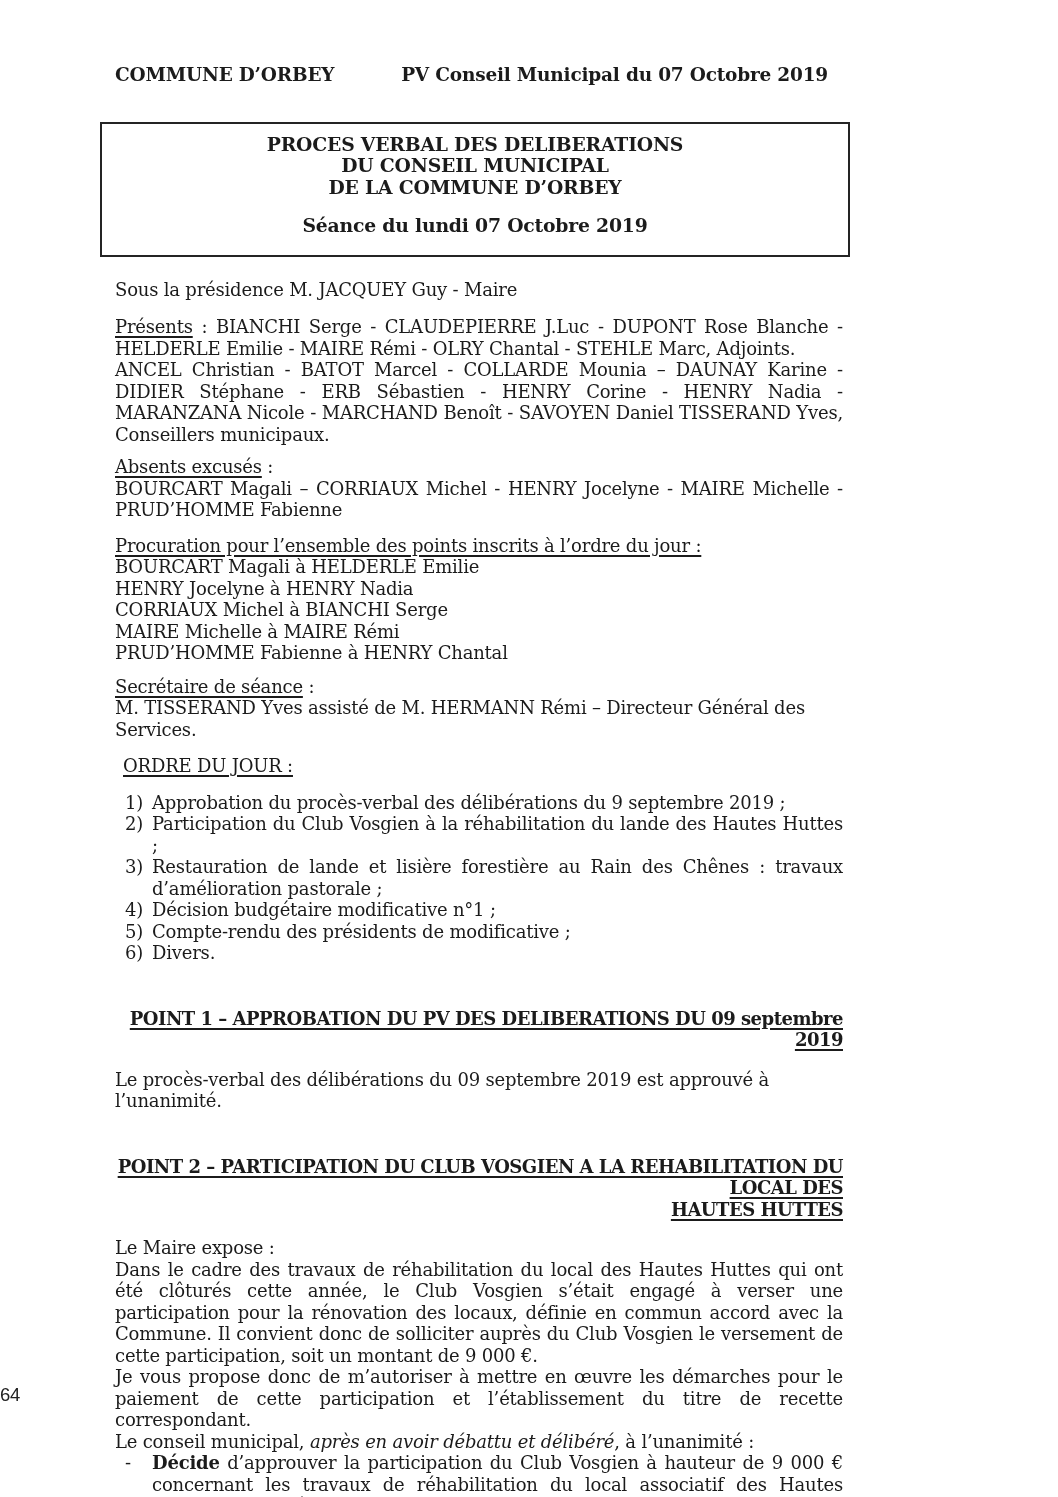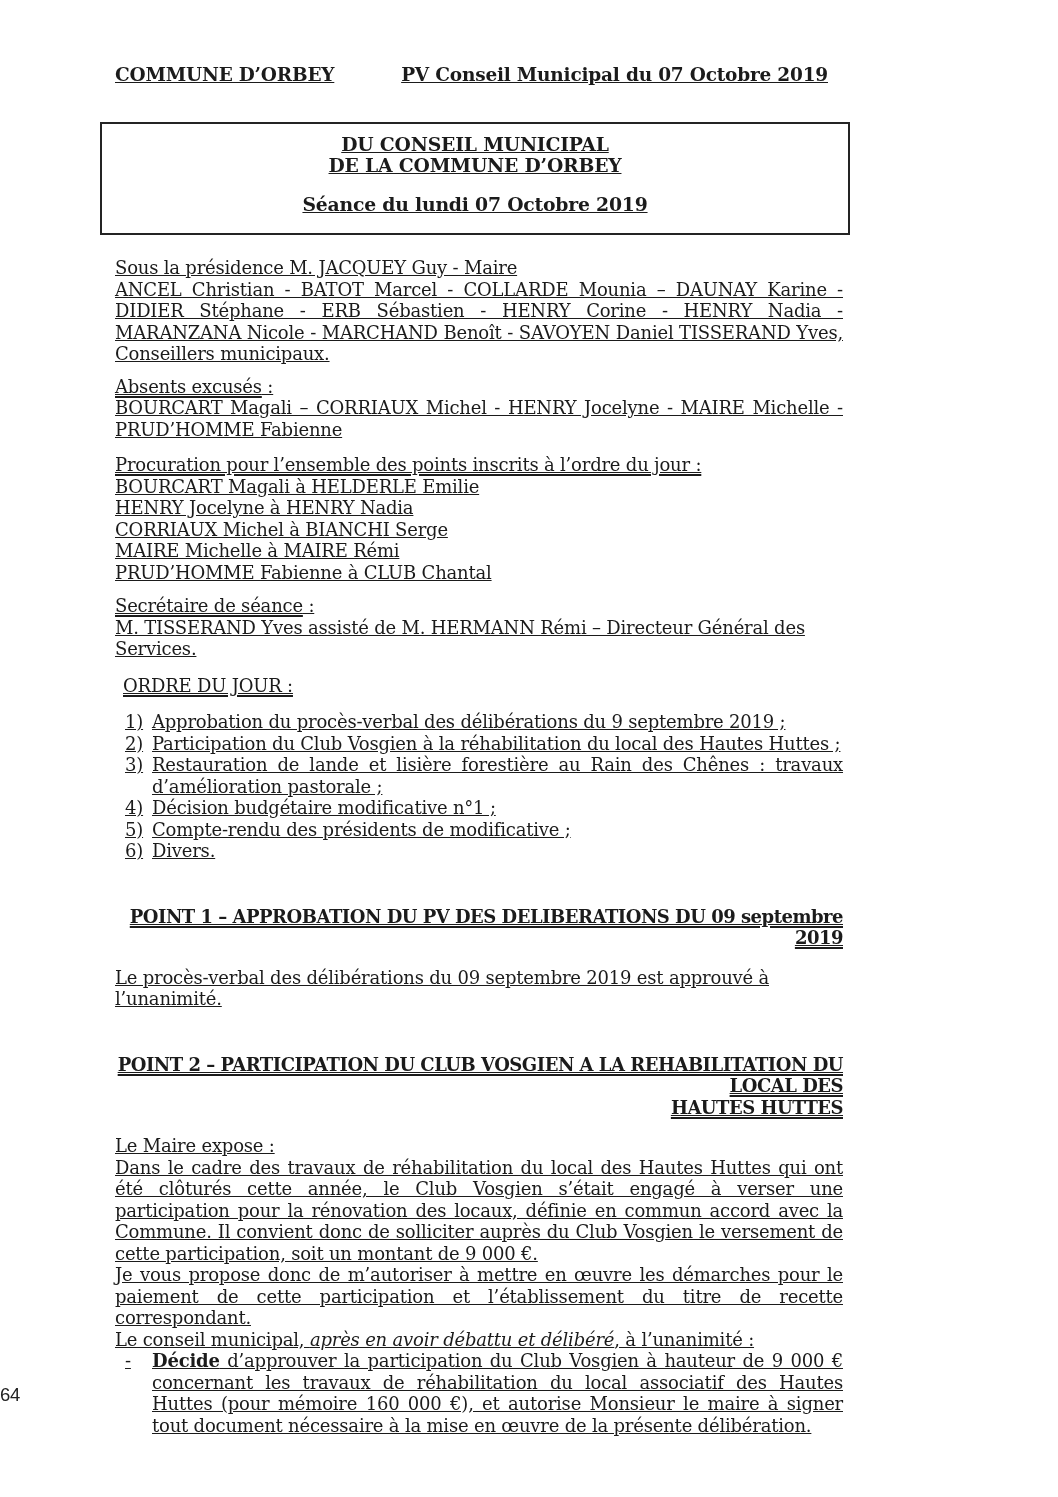--- a/index.html
+++ b/index.html
@@ -8,21 +8,20 @@
     width: 964px;
     height: 1497px;
     background: #ffffff;
     color: #1b1b1b;
     font-family: "DejaVu Serif", serif;
     font-size: 18px;
     line-height: 21.5px;
     letter-spacing: -0.2px;
     overflow: hidden;
     box-sizing: border-box;
-    text-decoration: underline;
   }
   p { margin: 0; padding: 0; }
   .b { font-weight: bold; }
   .i { font-style: italic; text-align: right; }
   .u { text-decoration: underline; text-decoration-thickness: 1.5px; text-underline-offset: 2.5px; }
   .jst { text-align: justify; }
 
   .doc-header {
     display: flex;
     justify-content: space-between;
@@ -82,56 +81,58 @@
 <body>
 
 <div class="page">
 
   <div class="doc-header">
     <span>COMMUNE D’ORBEY</span>
     <span>PV Conseil Municipal du 07 Octobre 2019</span>
   </div>
 
   <div class="title-box">
+    <div>PROCES VERBAL DES DELIBERATIONS</div>
     <div>DU CONSEIL MUNICIPAL</div>
     <div>DE LA COMMUNE D’ORBEY</div>
     <div class="session">Séance du lundi 07 Octobre 2019</div>
   </div>
 
   <div class="content">
 
     <p class="presidence">Sous la présidence M. JACQUEY Guy - Maire</p>
 
+    <p class="jst m-presents"><span class="u">Présents</span><span> : </span><span>BIANCHI Serge - CLAUDEPIERRE J.Luc - DUPONT Rose Blanche - HELDERLE Emilie - MAIRE Rémi - OLRY Chantal - STEHLE Marc, Adjoints.</span></p>
     <p class="jst">ANCEL Christian - BATOT Marcel - COLLARDE Mounia – DAUNAY Karine - DIDIER Stéphane - ERB Sébastien - HENRY Corine - HENRY Nadia - MARANZANA Nicole - MARCHAND Benoît - SAVOYEN Daniel TISSERAND Yves, Conseillers municipaux.</p>
 
     <p class="m-absents"><span class="u">Absents excusés</span><span> :</span></p>
     <p class="jst">BOURCART Magali – CORRIAUX Michel - HENRY Jocelyne - MAIRE Michelle - PRUD’HOMME Fabienne</p>
 
     <p class="m-proc"><span class="u">Procuration pour l’ensemble des points inscrits à l’ordre du jour :</span></p>
     <div>
       <p>BOURCART Magali à HELDERLE Emilie</p>
       <p>HENRY Jocelyne à HENRY Nadia</p>
       <p>CORRIAUX Michel à BIANCHI Serge</p>
       <p>MAIRE Michelle à MAIRE Rémi</p>
-      <p>PRUD’HOMME Fabienne à CLUB Chantal</p>
+      <p>PRUD’HOMME Fabienne à HENRY Chantal</p>
     </div>
 
     <p class="m-secr"><span class="u">Secrétaire de séance</span><span> :</span></p>
     <p>M. TISSERAND Yves assisté de M. HERMANN Rémi – Directeur Général des Services.</p>
 
     <p class="m-ordre"><span class="u">ORDRE DU JOUR :</span></p>
 
     <div class="agenda">
       <div class="agenda-item">
           <span class="num">1)</span>
           <span class="txt">Approbation du procès-verbal des délibérations du 9 septembre 2019 ;</span>
         </div>
       <div class="agenda-item">
           <span class="num">2)</span>
-          <span class="txt">Participation du Club Vosgien à la réhabilitation du local des Hautes Huttes ;</span>
+          <span class="txt">Participation du Club Vosgien à la réhabilitation du lande des Hautes Huttes ;</span>
         </div>
       <div class="agenda-item">
           <span class="num">3)</span>
           <span class="txt">Restauration de lande et lisière forestière au Rain des Chênes : travaux d’amélioration pastorale ;</span>
         </div>
       <div class="agenda-item">
           <span class="num">4)</span>
           <span class="txt">Décision budgétaire modificative n°1 ;</span>
         </div>
       <div class="agenda-item">

